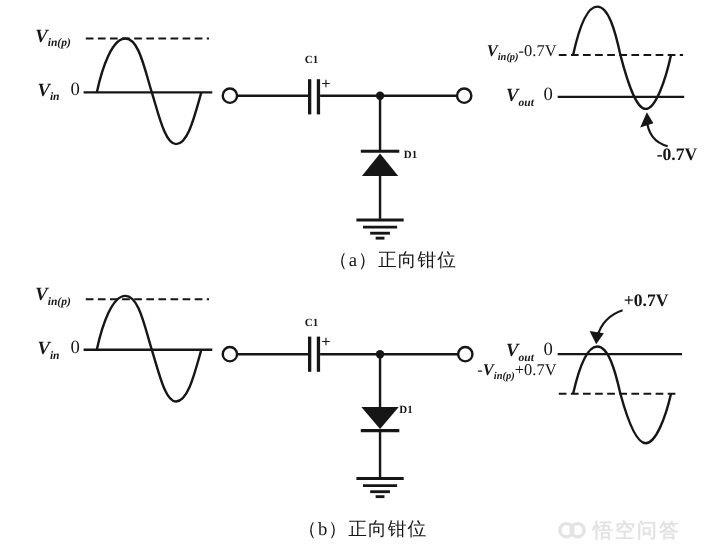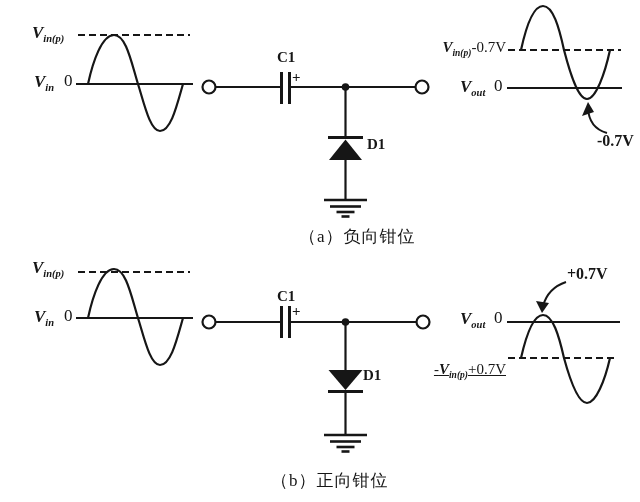--- a/index.html
+++ b/index.html
@@ -7,21 +7,21 @@
     position:relative; width:640px; height:502px; background:#ffffff;
     font-family:"Liberation Serif","DejaVu Serif",serif; color:#161616;
     overflow:hidden;
   }
   svg.art { position:absolute; left:0; top:0; }
   .lbl { position:absolute; font-size:17px; line-height:1; white-space:nowrap; color:#161616; }
   .lbl i { font-style:italic; font-weight:600; }
   .lbl sub { font-size:10.5px; font-style:italic; vertical-align:-0.38em; font-weight:600; }
   .dc { font-size:15px; }
   .dc sub { font-size:9.5px; }
-  .comp { font-size:15px; font-weight:600; }
+  .comp { font-size:10px; font-weight:600; }
   .plus { font-size:15px; font-weight:700; }
   .ann { font-size:16px; font-weight:700; }
   .caption { position:absolute; font-size:17px; line-height:1; letter-spacing:1px; color:#161616; white-space:nowrap; }
   .right-anchor { right:134px; text-align:right; }
   .wm { position:absolute; left:506px; top:470px; display:flex; align-items:center; gap:5px;
         color:#e3e3e3; font-weight:700; font-size:18px; letter-spacing:2px; white-space:nowrap; }
 </style>
 </head>
 <body>
 
@@ -108,31 +108,38 @@
 
   <span class="lbl comp" style="left:277px; top:50px;">C1</span>
   <span class="lbl plus" style="left:292px; top:70px;">+</span>
   <span class="lbl comp" style="left:367px; top:137px;">D1</span>
 
   <span class="lbl dc right-anchor" style="top:40px;margin-left:42px;"><i>V</i><sub>in(p)</sub><span>-0.7V</span></span>
   <span class="lbl" style="left:460px; top:78px;"><i>V</i><sub>out</sub></span>
   <span class="lbl" style="left:494px; top:77px;">0</span>
   <span class="lbl ann" style="left:597px; top:133px;">-0.7V</span>
 
-  <span class="caption" style="left:299px; top:228px;">（a）负向钳位</span>
+  <span class="caption" style="left:299px; top:228px;">（a）正向钳位</span>
 
   <span class="lbl" style="left:32px; top:259px;"><i>V</i><sub>in(p)</sub></span>
   <span class="lbl" style="left:34px; top:308px;"><i>V</i><sub>in</sub></span>
   <span class="lbl" style="left:64px; top:307px;">0</span>
 
   <span class="lbl comp" style="left:277px; top:289px;">C1</span>
   <span class="lbl plus" style="left:292px; top:304px;">+</span>
   <span class="lbl comp" style="left:363px; top:368px;">D1</span>
 
-  <span class="lbl dc right-anchor" style="top:362px;text-decoration:underline;"><span>-</span><i>V</i><sub>in(p)</sub><span>+0.7V</span></span>
+  <span class="lbl dc right-anchor" style="top:330px;"><span>-</span><i>V</i><sub>in(p)</sub><span>+0.7V</span></span>
   <span class="lbl" style="left:460px; top:310px;"><i>V</i><sub>out</sub></span>
   <span class="lbl" style="left:494px; top:309px;">0</span>
   <span class="lbl ann" style="left:567px; top:266px;">+0.7V</span>
 
   <span class="caption" style="left:271px; top:472px;">（b）正向钳位</span>
 
+  <span class="wm">
+    <svg width="28" height="20" viewBox="0 0 28 20" fill="none" stroke="#e3e3e3" stroke-width="3">
+      <circle cx="9" cy="10" r="6"></circle>
+      <circle cx="19" cy="10" r="6"></circle>
+    </svg>
+    <span>悟空问答</span>
+  </span>
 
 </div>
 
 </body></html>

